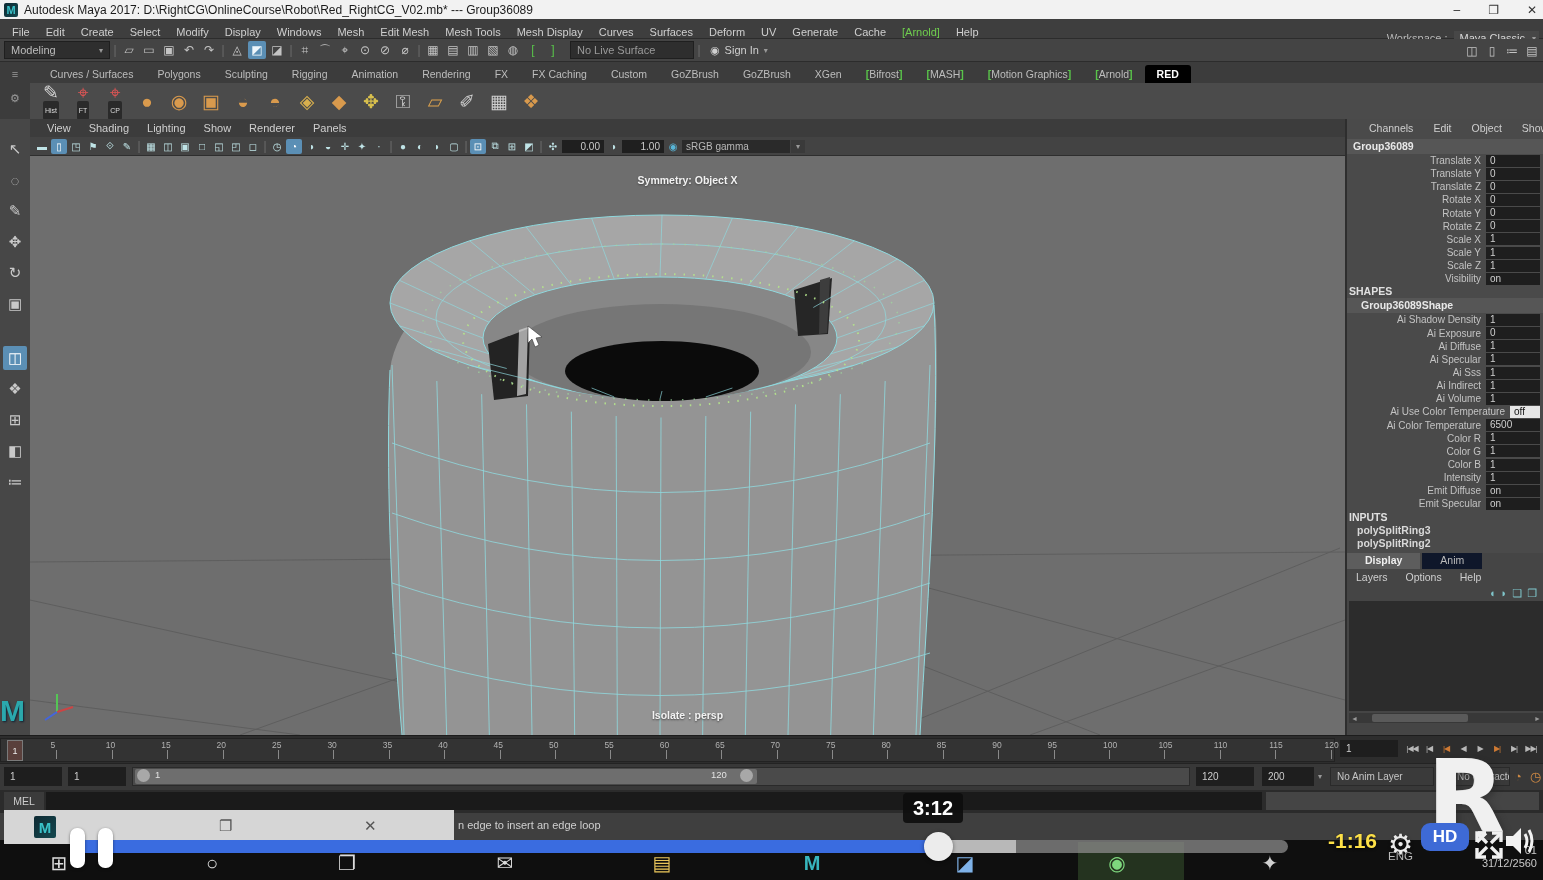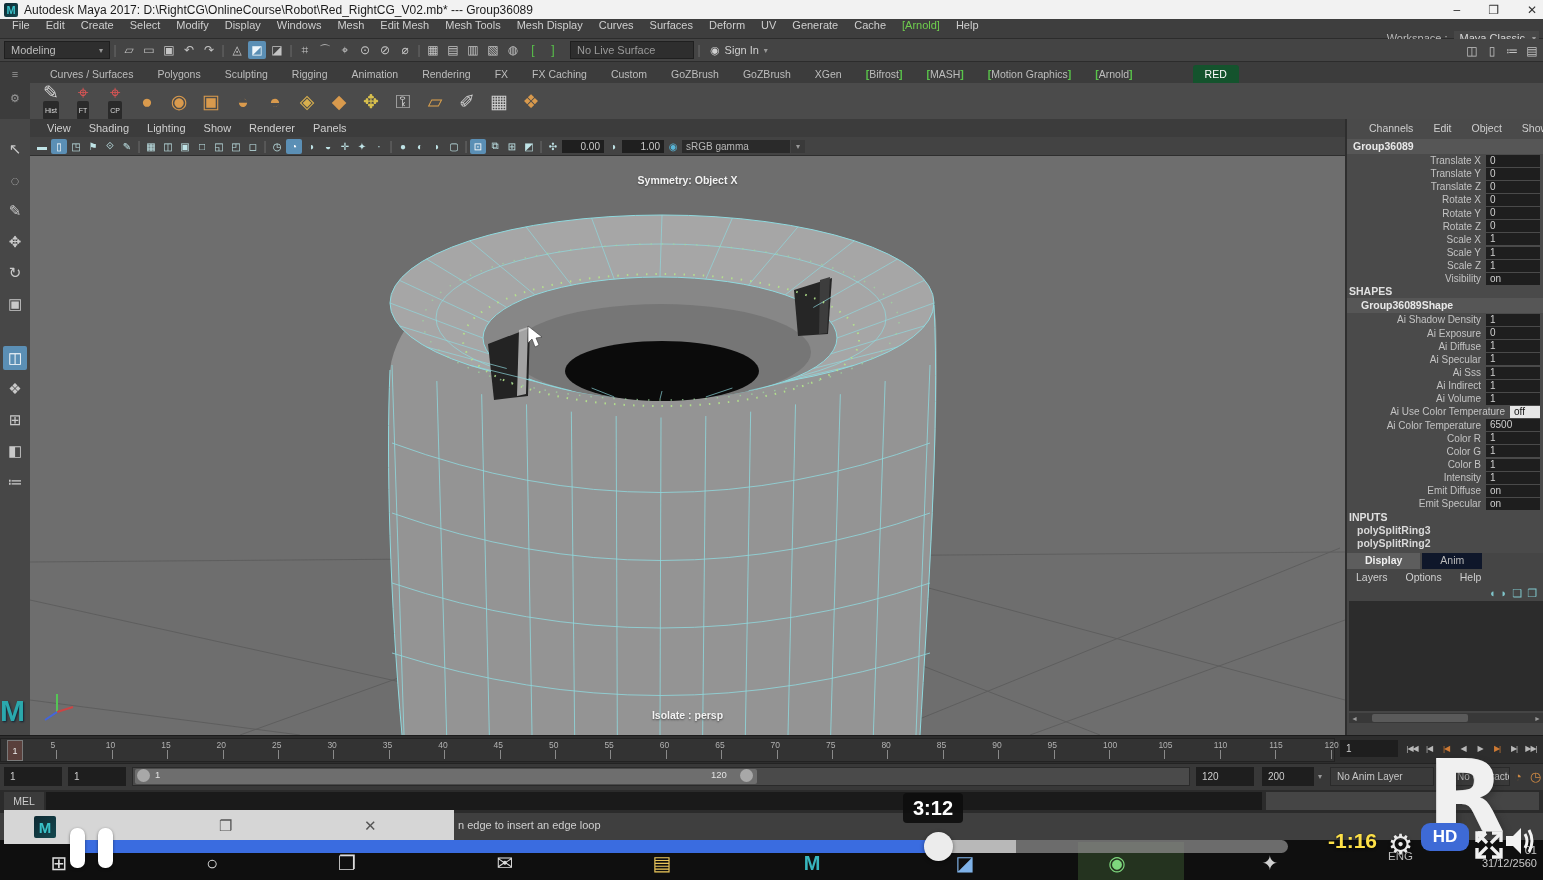--- a/index.html
+++ b/index.html
@@ -7,21 +7,21 @@
     font-family:"Liberation Sans",sans-serif;font-size:11px;color:#ccc;-webkit-font-smoothing:antialiased;}
   
   .titlebar{position:absolute;left:0;top:0;width:1543px;height:19px;background:#f2f2f2;color:#1b1b1b;
     display:flex;align-items:center;gap:6px;padding-left:4px;box-sizing:border-box;}
   .maya-sq{width:14px;height:14px;background:linear-gradient(135deg,#0e2a33,#14484f);color:#39c2c9;
     font-weight:bold;font-size:11px;display:flex;align-items:center;justify-content:center;border-radius:2px;}
   .titletext{font-size:12px;color:#1b1b1b;white-space:nowrap;}
   .winbtns{position:absolute;right:6px;top:0;height:19px;display:flex;gap:28px;align-items:center;color:#333;font-size:12px;}
   
   .menubar{position:absolute;left:0;top:19px;width:1543px;height:20px;background:#3e3e3e;display:flex;
-    align-items:flex-start;gap:0;padding-left:4px;box-sizing:border-box;border-bottom:1px solid #2c2c2c;}
+    align-items:flex-end;gap:0;padding-left:4px;box-sizing:border-box;border-bottom:1px solid #2c2c2c;}
   .menu-item{padding:0 8px;color:#cfcfcf;font-size:11px;white-space:nowrap;}
   .menu-item.green{color:#6fce4e;}
   .menu-item.green::before{content:"[";color:#6fce4e;} .menu-item.green::after{content:"]";color:#6fce4e;}
   .wsgroup{position:absolute;right:4px;top:0;height:37px;display:flex;align-items:center;gap:6px;}
   .wslabel{color:#b9b9b9;} .wsvalue{color:#d8d8d8;background:#474747;padding:1px 14px 1px 6px;position:relative;}
   .wsvalue i{position:absolute;right:3px;top:3px;font-style:normal;font-size:8px;color:#999;}
   
   .statusline{position:absolute;left:0;top:39px;width:1543px;height:23px;background:#444;display:flex;
     align-items:center;gap:2px;padding-left:4px;box-sizing:border-box;border-bottom:1px solid #2c2c2c;}
   .dropfield{background:#2e2e2e;border:1px solid #1f1f1f;height:16px;display:flex;align-items:center;
@@ -31,21 +31,21 @@
   .tool-ic.hl{background:#5b8fb5;color:#eef6fb;}
   .tb-sep{width:6px;height:18px;color:#6b6b6b;display:flex;align-items:center;justify-content:center;font-size:12px;}
   .signin{display:flex;align-items:center;gap:5px;color:#d0d0d0;padding:0 6px;}
   .statusright{position:absolute;right:2px;top:39px;height:23px;display:flex;align-items:center;gap:2px;}
   
   .shelftabs{position:absolute;left:30px;top:62px;width:1513px;height:21px;background:#3c3c3c;display:flex;
     align-items:flex-end;gap:0;padding-left:8px;box-sizing:border-box;}
   .shelf-tab{padding:3px 12px;font-size:10.5px;color:#bdbdbd;white-space:nowrap;}
   .shelf-tab.br::before{content:"[";color:#59c44a;font-weight:bold;}
   .shelf-tab.br::after{content:"]";color:#59c44a;font-weight:bold;}
-  .shelf-tab.active{color:#fff;font-weight:normal;background:#14532d;border-radius:3px 3px 0 0;margin-left:48px;}
+  .shelf-tab.active{color:#fff;font-weight:bold;background:#000000;border-radius:3px 3px 0 0;}
   .shelfrow{position:absolute;left:30px;top:83px;width:1513px;height:36px;background:#4b4b4b;display:flex;
     align-items:center;gap:2px;padding-left:6px;box-sizing:border-box;}
   .shelf-ic{width:30px;height:32px;display:flex;flex-direction:column;align-items:center;justify-content:center;
     font-size:19px;line-height:19px;}
   .shelf-ic small{font-size:7px;color:#ddd;background:#2a2a2a;padding:0 2px;border-radius:2px;margin-top:-1px;}
   .shelfside{position:absolute;left:0;top:62px;width:30px;height:57px;background:#3c3c3c;color:#9a9a9a;
     display:flex;flex-direction:column;align-items:center;gap:12px;padding-top:6px;box-sizing:border-box;}
   
   .toolbox{position:absolute;left:0;top:119px;width:30px;height:616px;background:#474747;display:flex;
     flex-direction:column;align-items:center;padding-top:18px;gap:7px;box-sizing:border-box;}

